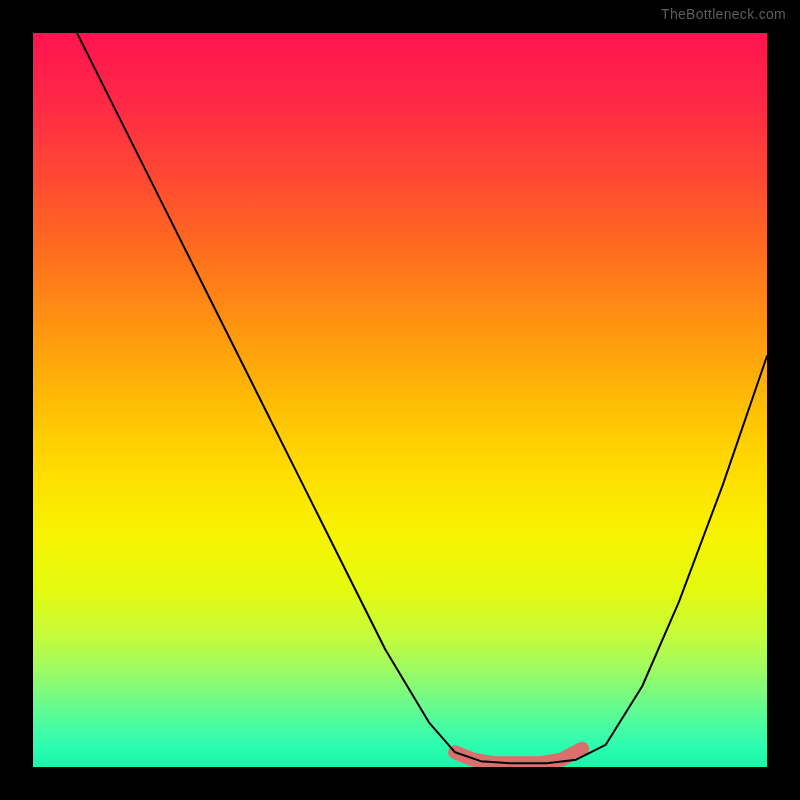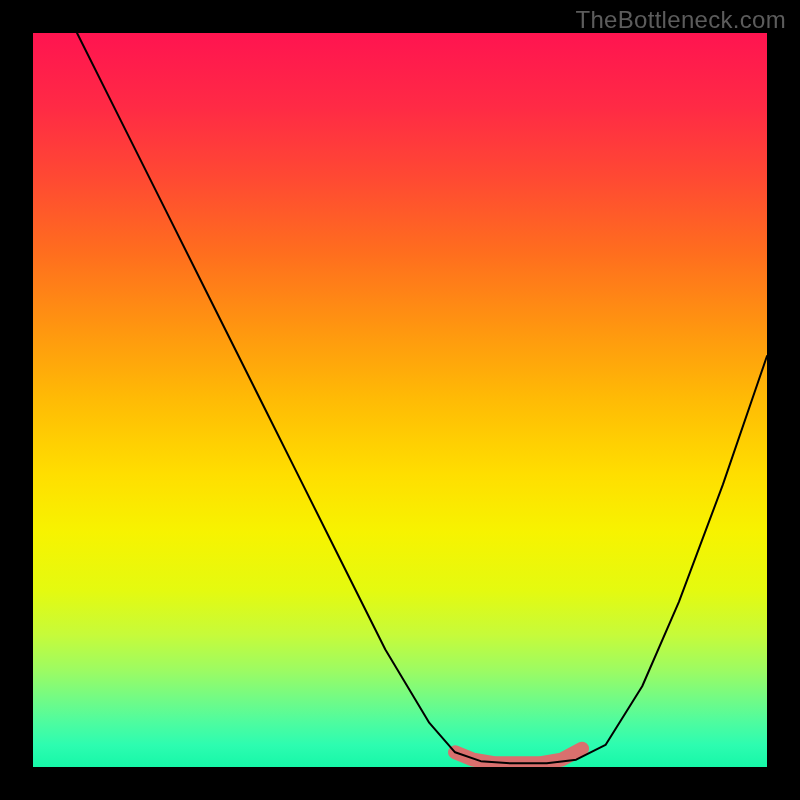--- a/index.html
+++ b/index.html
@@ -37,21 +37,21 @@
     left: 0;
     top: 0;
     width: 100%;
     height: 100%;
   }
   .watermark {
     position: absolute;
     top: 6px;
     right: 14px;
     color: #5c5c5c;
-    font-size: 24px;
+    font-size: 14px;
     font-weight: 500;
     letter-spacing: 0.3px;
     user-select: none;
   }
 </style>
 </head>
 <body>
 
 <div class="stage">
 

